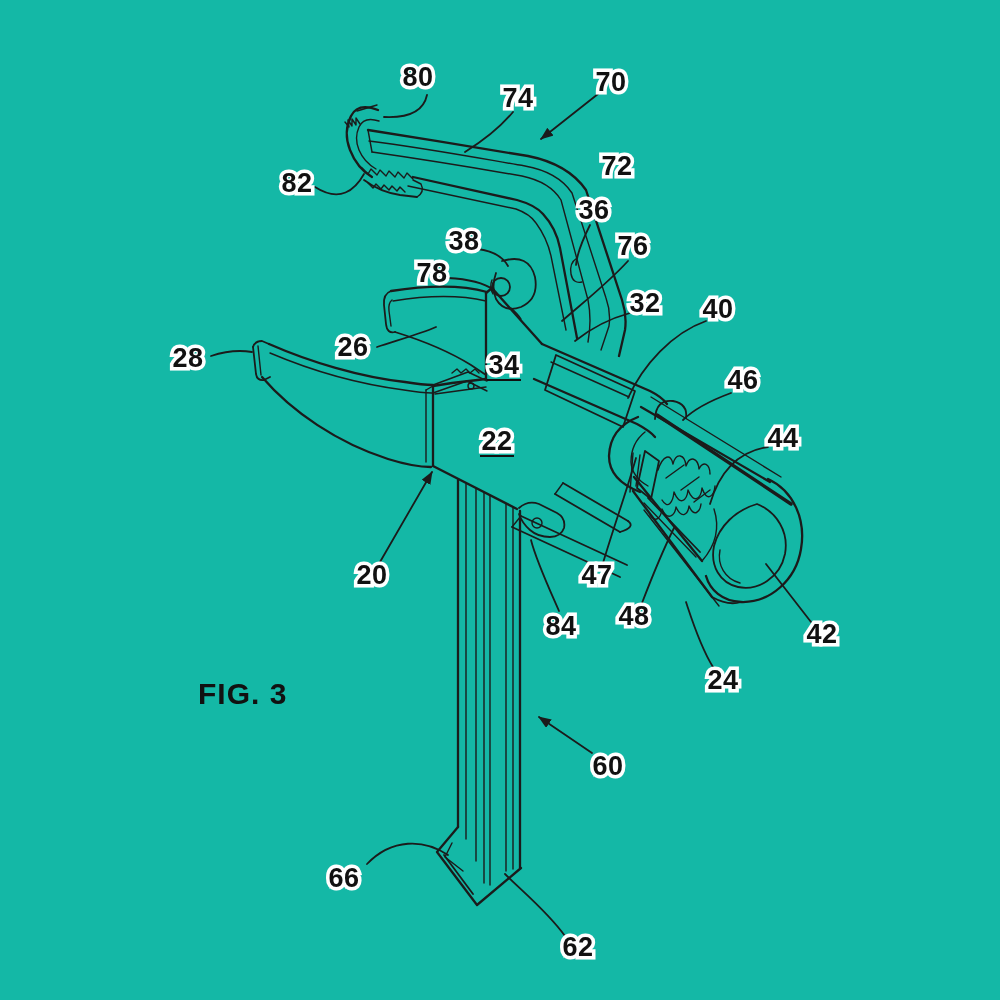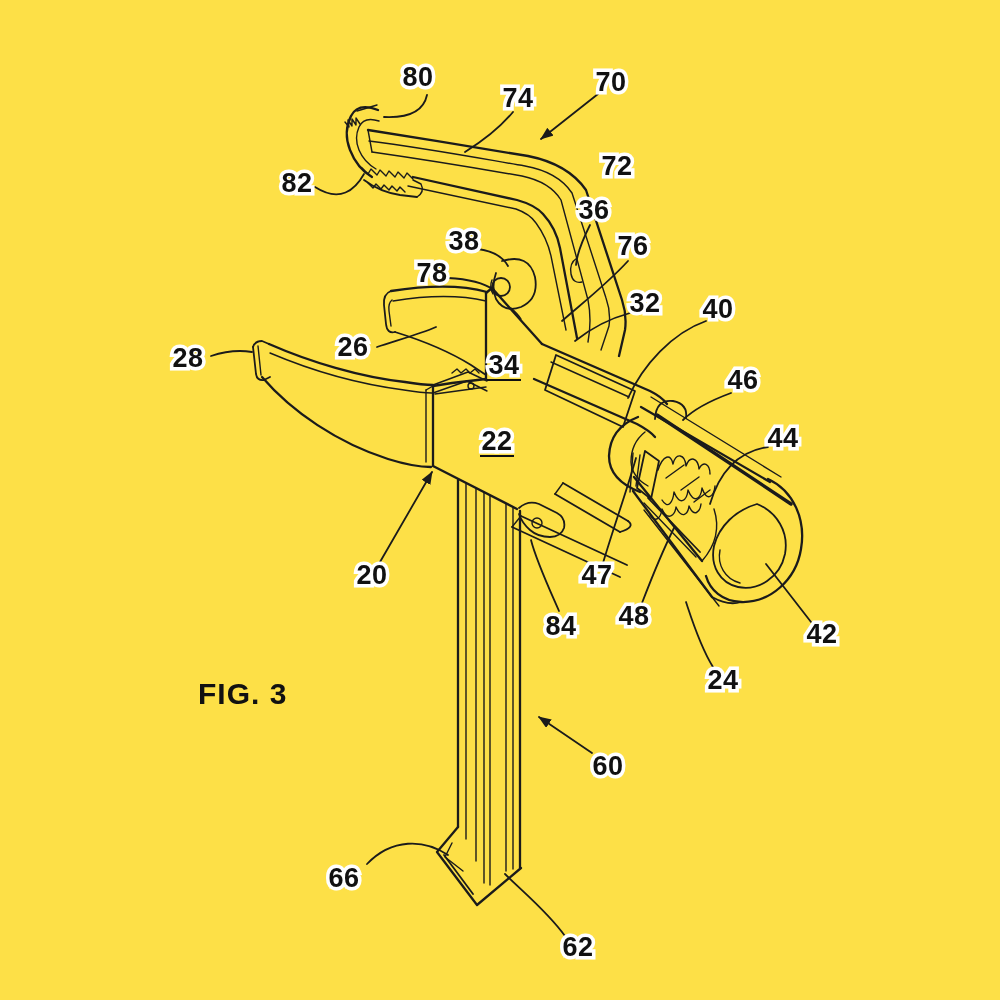--- a/index.html
+++ b/index.html
@@ -4,21 +4,21 @@
 <style>
   html, body {
     margin: 0;
     padding: 0;
     background: #ffffff;
   }
   #stage {
     position: relative;
     width: 1000px;
     height: 1000px;
-    background: #fde047;
+    background: #14b8a6;
     overflow: hidden;
   }
   svg { display: block; }
   .outline  { fill: none; stroke: #1b1b1b; stroke-width: 2.3; stroke-linecap: round; stroke-linejoin: round; }
   .detail   { fill: none; stroke: #1b1b1b; stroke-width: 1.4; stroke-linecap: round; stroke-linejoin: round; }
   .medium   { fill: none; stroke: #1b1b1b; stroke-width: 1.8; stroke-linecap: round; stroke-linejoin: round; }
   .heavy    { fill: none; stroke: #1b1b1b; stroke-width: 3.4; stroke-linecap: round; stroke-linejoin: round; }
   .leader   { fill: none; stroke: #1b1b1b; stroke-width: 1.8; stroke-linecap: round; }
   .ref-label {
     font-family: "Liberation Sans", "DejaVu Sans", sans-serif;

